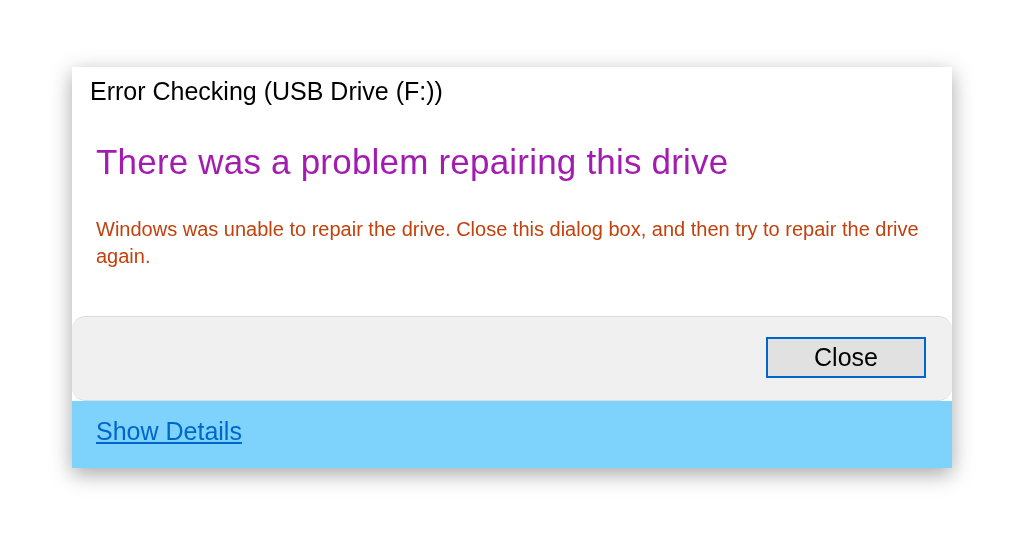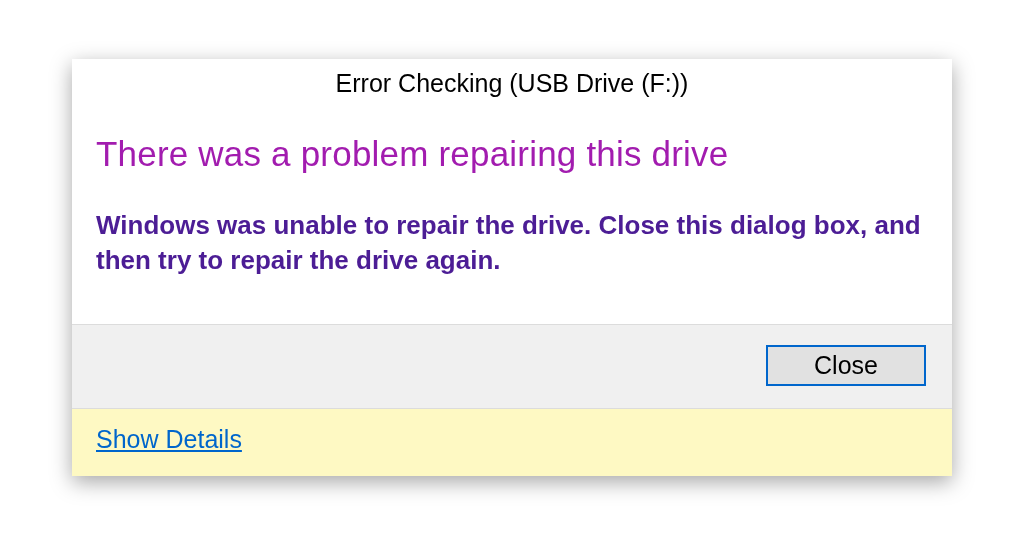--- a/index.html
+++ b/index.html
@@ -27,65 +27,65 @@
     }
     
     .dialog-header {
       padding: 10px 18px 6px 18px;
     }
     
     .dialog-title {
       font-size: 25px;
       color: #000000;
       font-weight: 400;
-      text-align: center;
     }
     
     .dialog-body {
       padding: 30px 24px 46px 24px;
     }
     
     .heading {
       font-size: 35px;
       color: #a21caf;
       font-weight: 400;
       margin-bottom: 34px;
       letter-spacing: 0.2px;
     }
     
     .message {
-      font-size: 26px;
-      color: #4c1d95;
-      font-weight: 700;
+      font-size: 20px;
+      color: #c2410c;
+      font-weight: 400;
       line-height: 1.35;
     }
     
     .button-bar {
       background: #f0f0f0;
       border-top: 1px solid #dcdcdc;
       border-bottom: 1px solid #dcdcdc;
       padding: 20px 26px 22px 26px;
       display: flex;
       justify-content: flex-end;
+      border-radius: 14px;
     }
     
     .close-button {
       background: #e1e1e1;
       border: 2.5px solid #0066cc;
       font-size: 25px;
       color: #000000;
       font-family: inherit;
       padding: 4px 42px;
       cursor: pointer;
       font-weight: 400;
       min-width: 160px;
     }
     
     .details-bar {
-      background: #fef9c3;
+      background: #7dd3fc;
       padding: 16px 24px 22px 24px;
     }
     
     .show-details-link {
       color: #0066cc;
       text-decoration: underline;
       font-size: 25px;
       cursor: pointer;
       font-weight: 400;
     }

